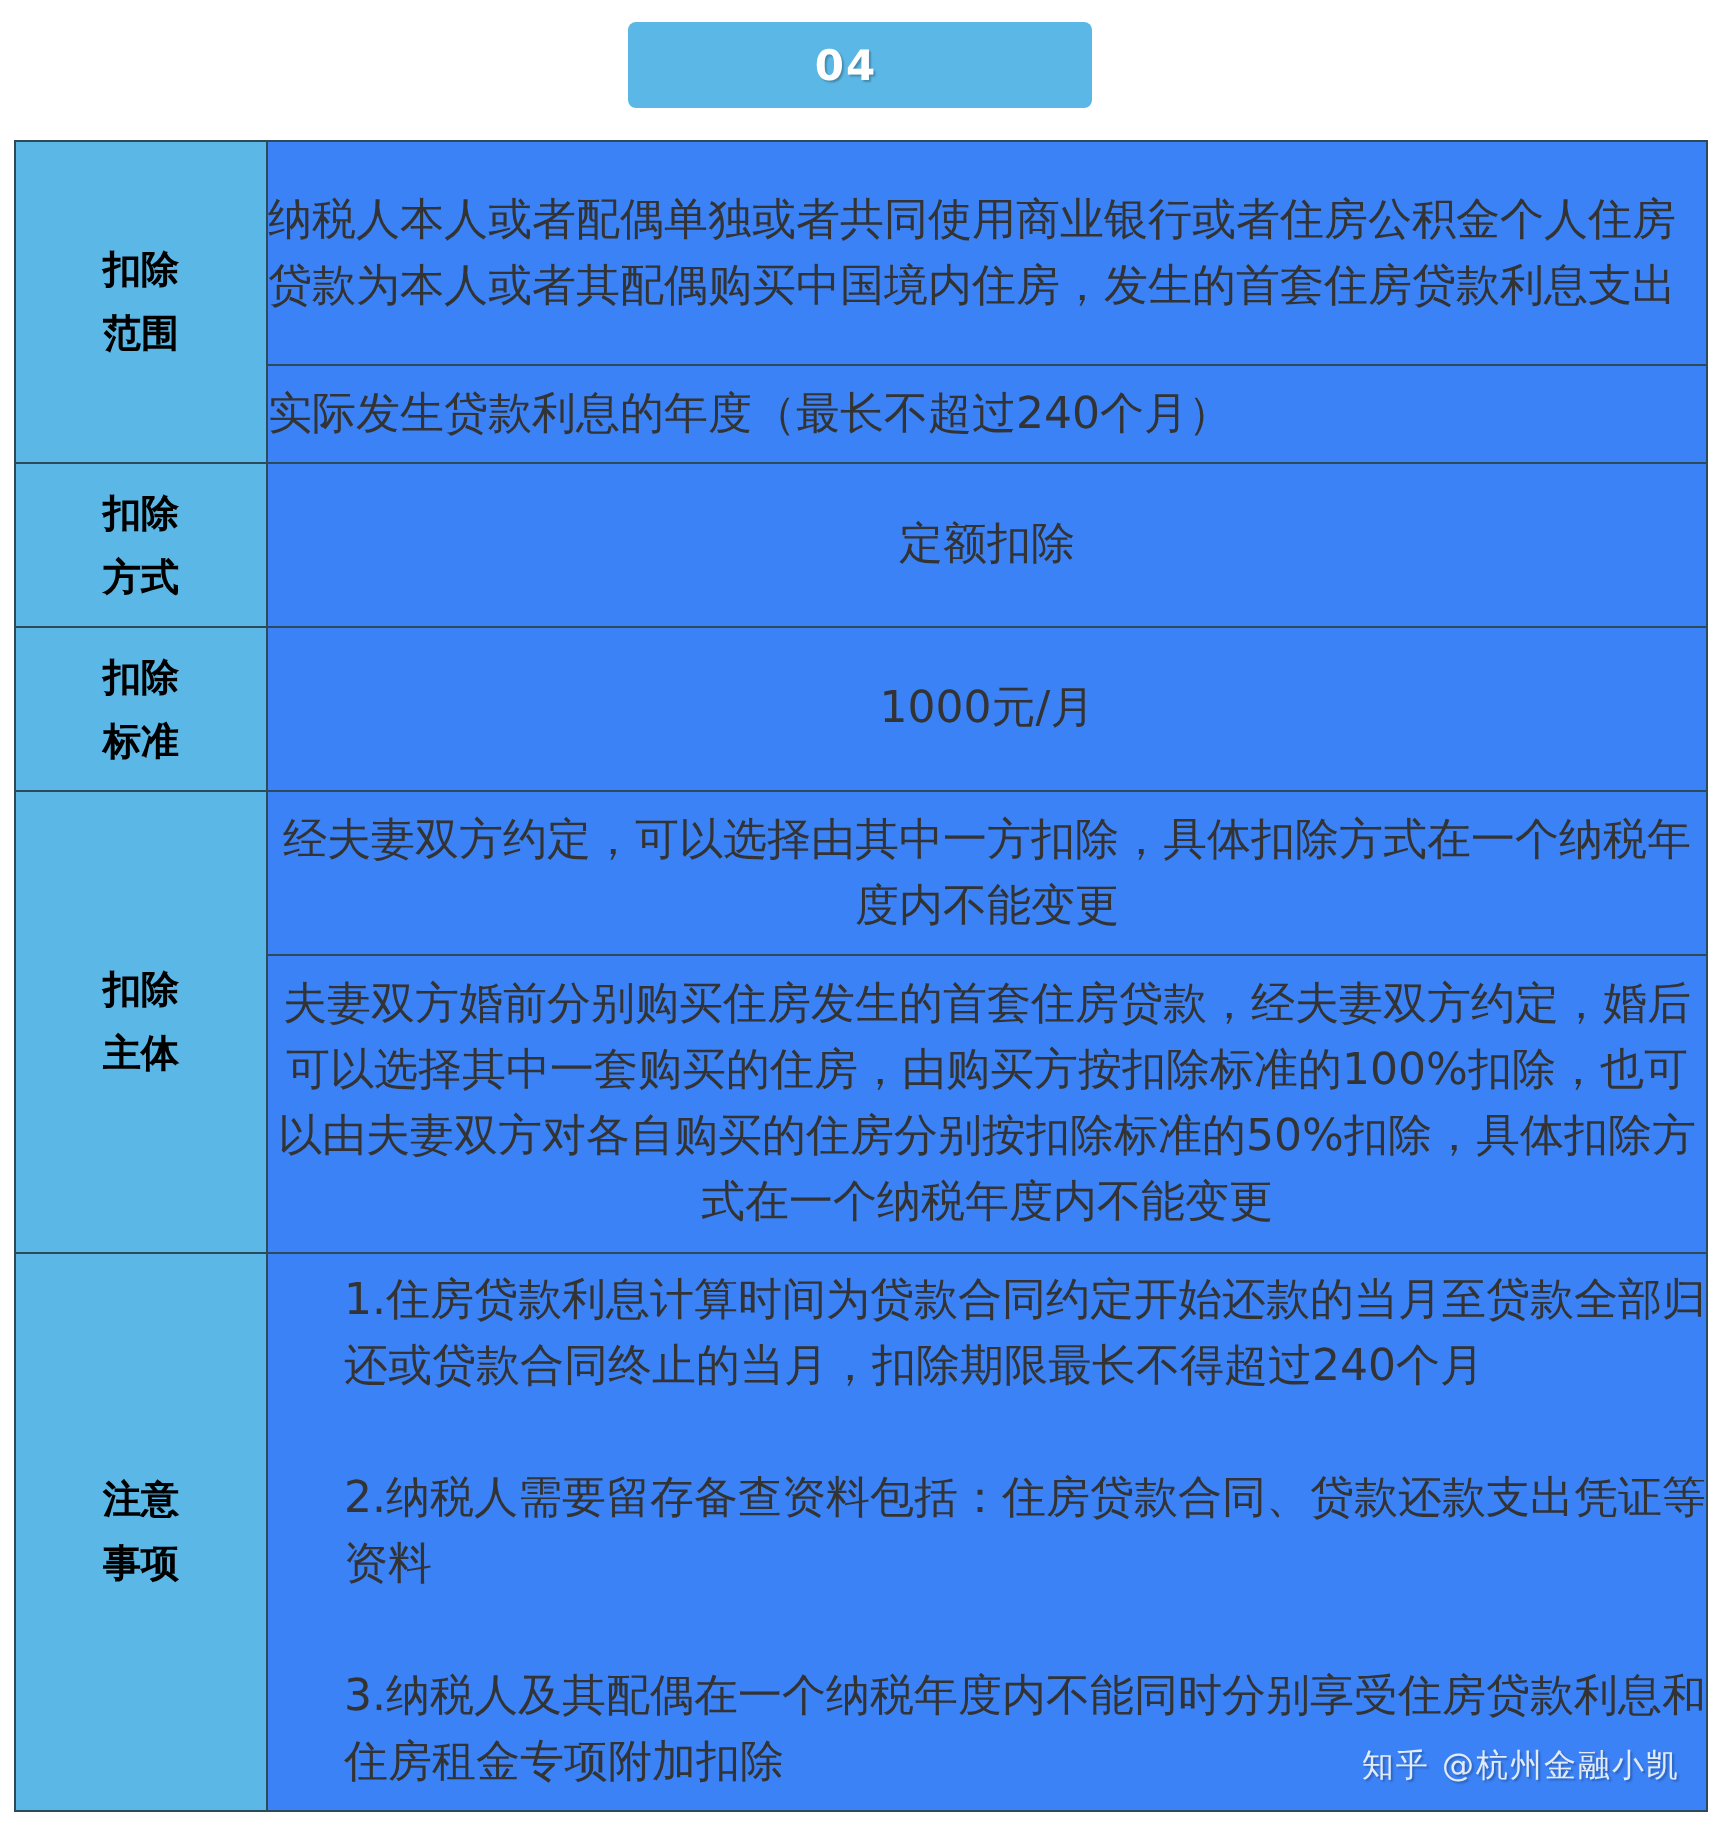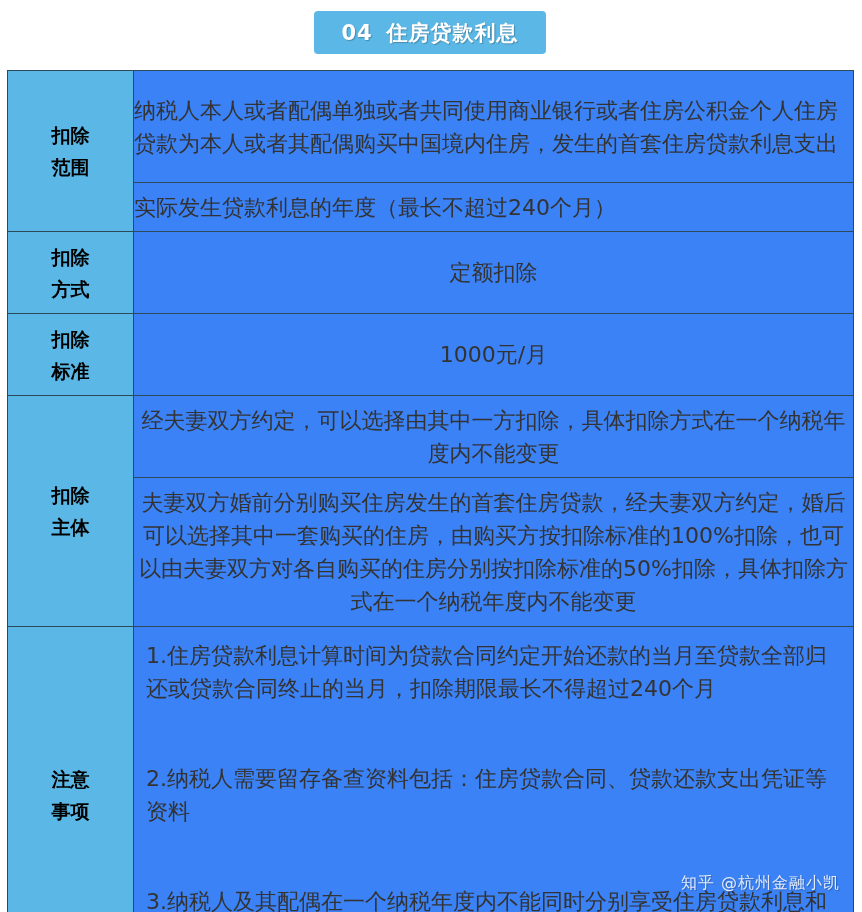--- a/index.html
+++ b/index.html
@@ -27,29 +27,28 @@
       background: #3b82f6; font-size: 22px; line-height: 33px; color: #333333;
       padding: 0 8px;
     }
     td.center { text-align: center; }
     td.left { text-align: left; }
     .watermark {
       position: absolute; right: 22px; bottom: 18px; font-size: 16px;
       color: rgba(255,255,255,0.85); text-shadow: 1px 1px 1px rgba(0,0,0,0.25);
       letter-spacing: 1px;
     }
-    .note-p { margin: 12px; }
+    .note-p { margin: 0; padding-left: 38px; }
     .note-gap { height: 33px; }
   </style>
 </head>
 <body>
 
 <div class="title-badge">
   <span class="num">04</span>
-  <span>住房贷款利息</span>
 </div>
 
 <table class="main">
   <tbody>
       <tr style="height:112px;">
     <td class="label" rowspan="2">
       <div>扣除</div>
       <div>范围</div>
     </td>
     <td class="content left">纳税人本人或者配偶单独或者共同使用商业银行或者住房公积金个人住房贷款为本人或者其配偶购买中国境内住房，发生的首套住房贷款利息支出</td>

